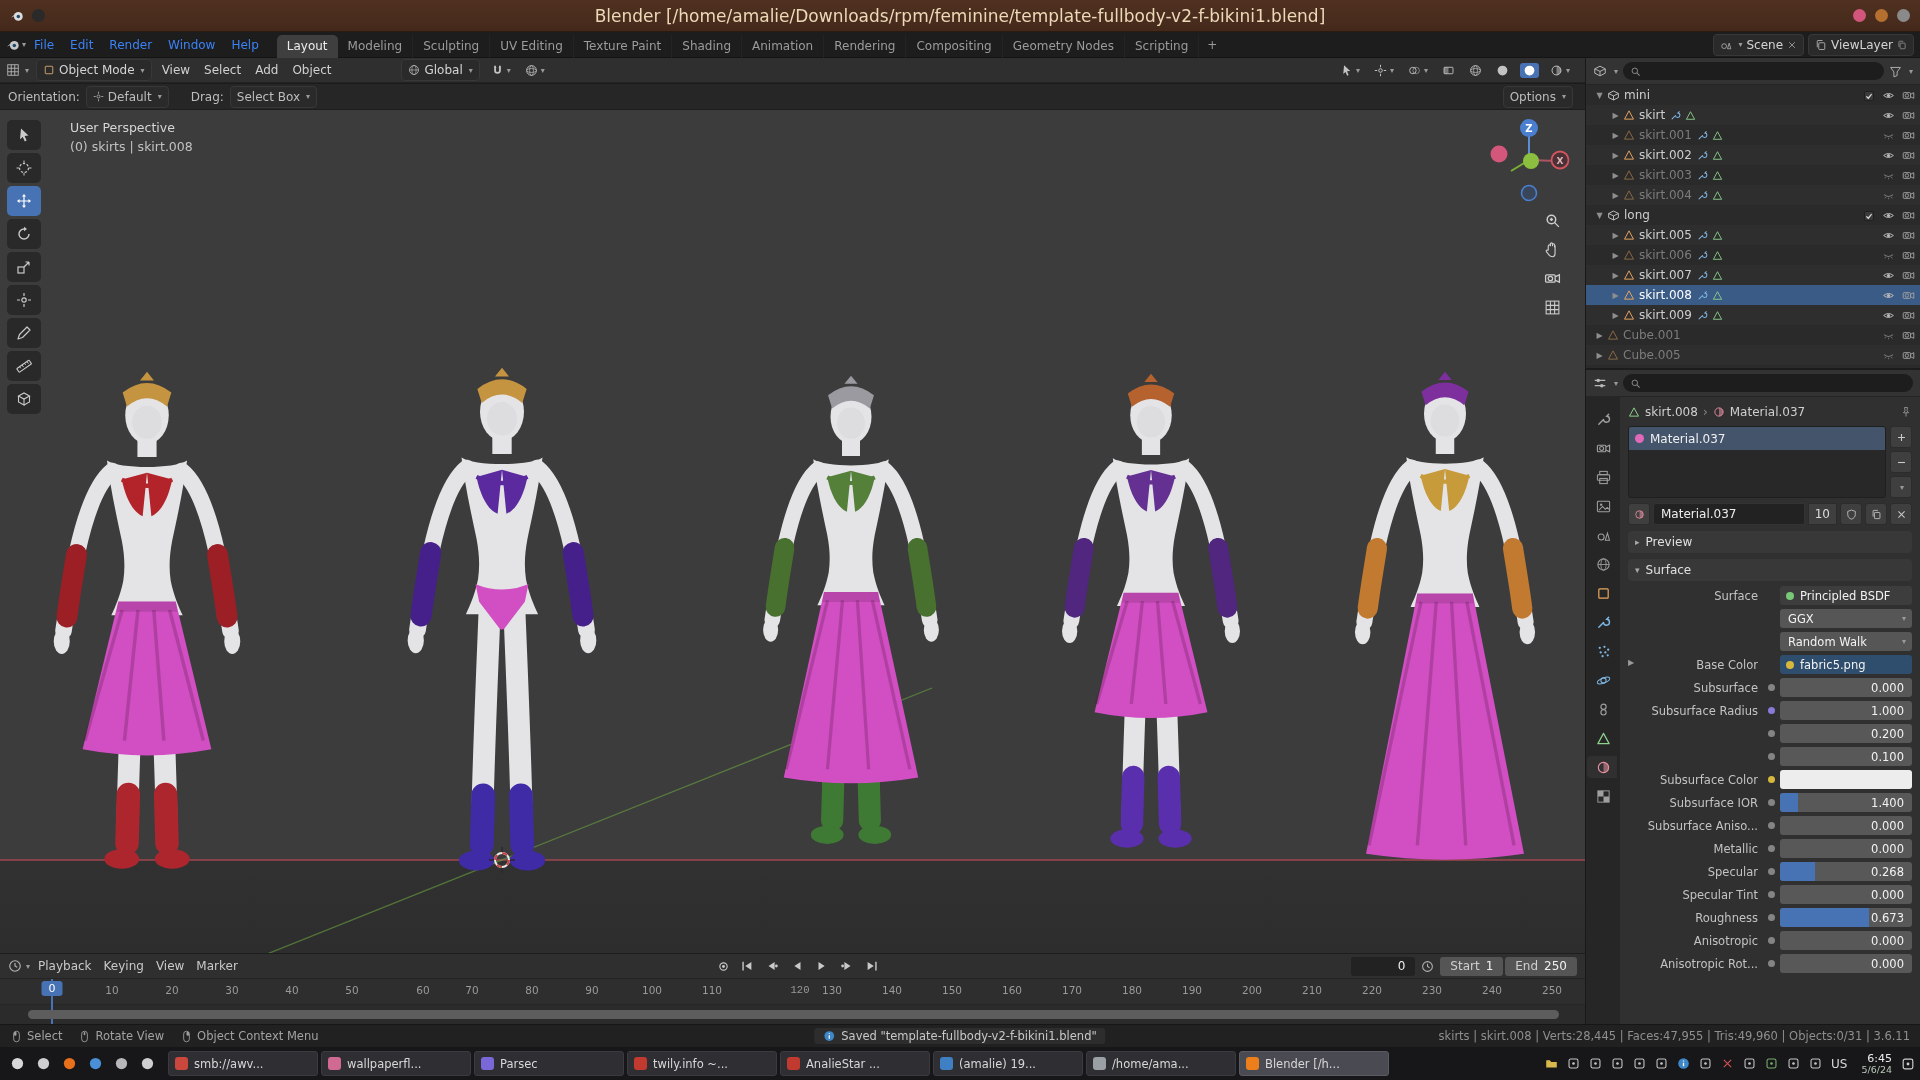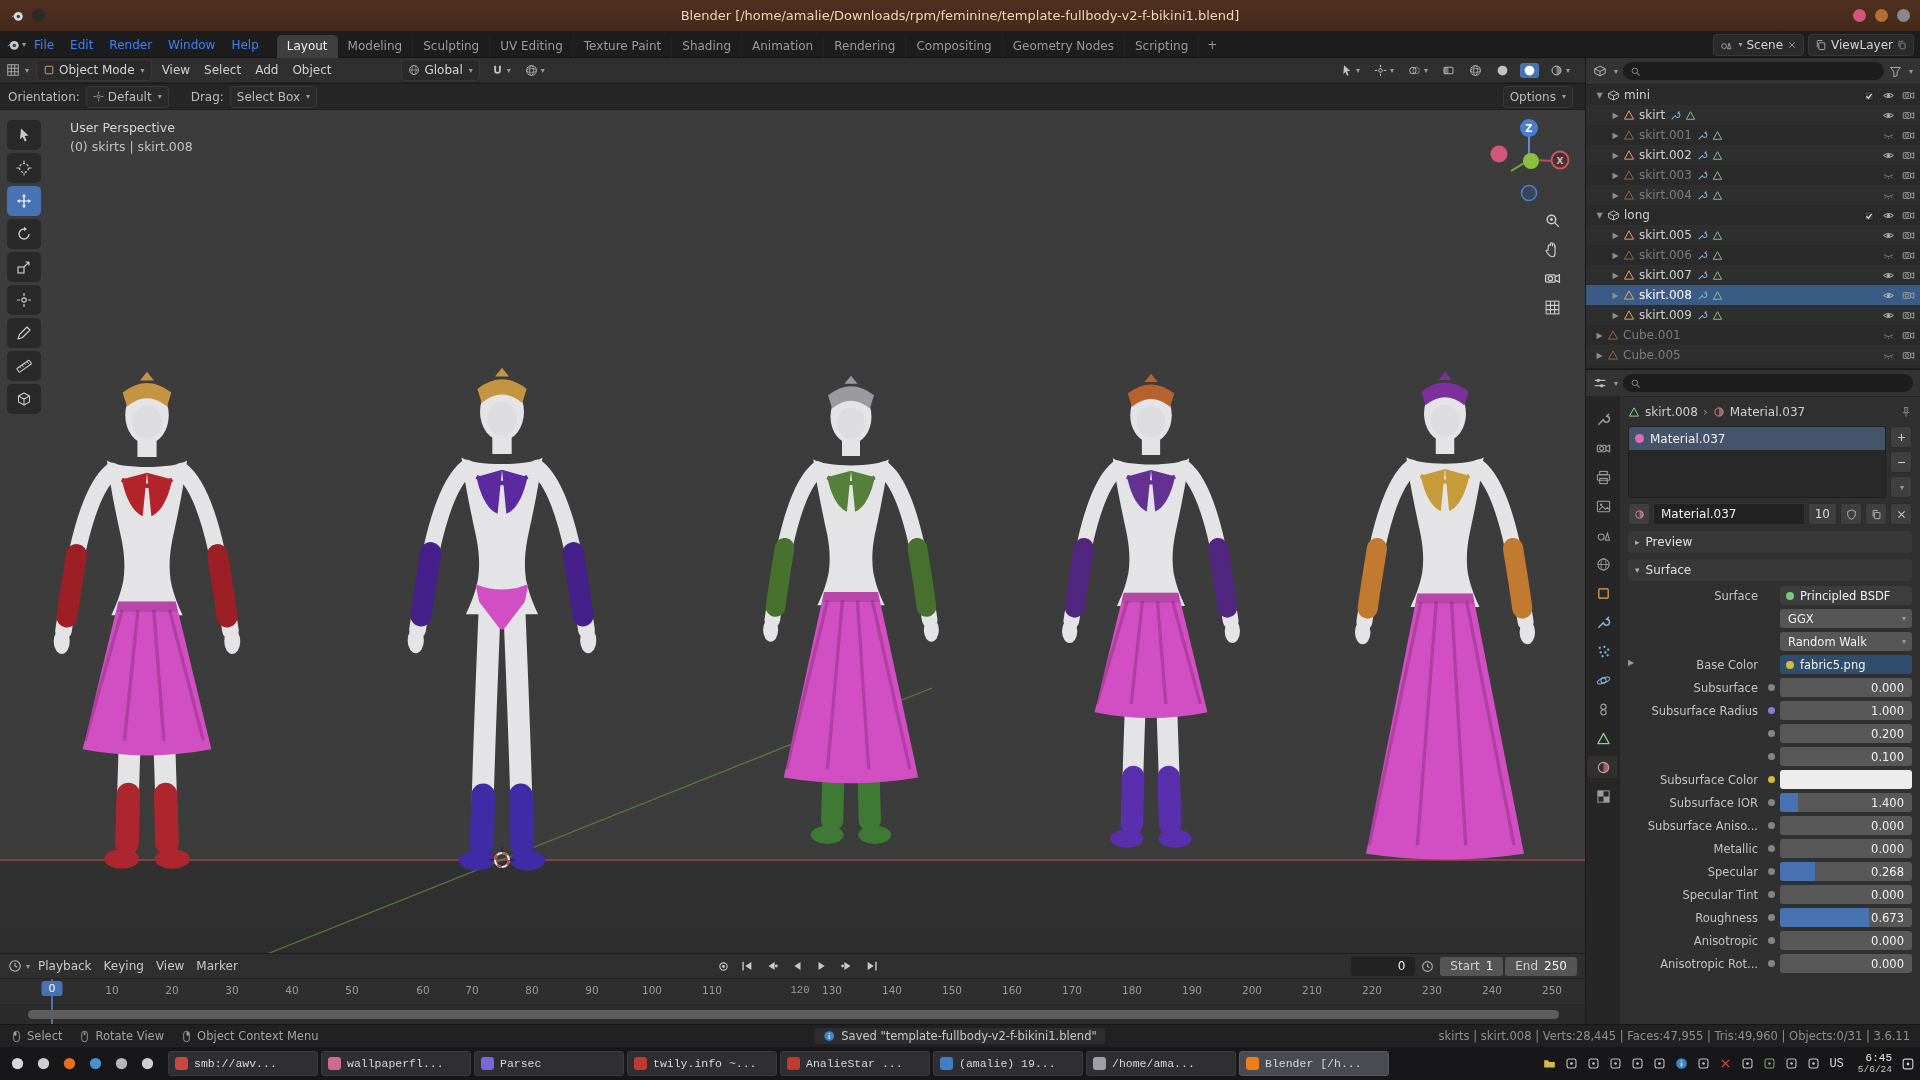--- a/index.html
+++ b/index.html
@@ -3,21 +3,21 @@
 <meta charset="utf-8">
 <style>
   html,body{margin:0;padding:0;}
   body{width:1920px;height:1080px;overflow:hidden;position:relative;background:#1b1b1b;
        font-family:"DejaVu Sans",sans-serif;font-size:12px;color:#d4d4d4;}
   svg.ic{width:14px;height:14px;display:inline-block;vertical-align:middle;flex:none;}
   .chev{font-size:8px;color:#9a9a9a;margin-left:2px;}
   
   #titlebar{position:absolute;left:0;top:0;width:1920px;height:32px;background:linear-gradient(#503120,#44291b);
             display:flex;align-items:center;padding:0 10px;box-sizing:border-box;border-bottom:1px solid #2a1a10;}
-  #titlebar .tb-title{position:absolute;left:0;right:0;text-align:center;color:#ecd9b8;font-size:13px;pointer-events:none;}
+  #titlebar .tb-title{position:absolute;left:0;right:0;text-align:center;color:#ecd9b8;font-size:17px;pointer-events:none;}
   .wc{width:13px;height:13px;border-radius:50%;margin-left:9px;display:inline-block;}
   #titlebar .tb-right{margin-left:auto;display:flex;align-items:center;z-index:2;}
   
   #topbar{position:absolute;left:0;top:32px;width:1920px;height:26px;background:#1d1d1d;display:flex;align-items:center;
           padding:0 6px;box-sizing:border-box;border-bottom:1px solid #141414;}
   .menu-item{padding:3px 8px;border-radius:4px;color:#3b82f6;}
   #ws-tabs{display:flex;align-items:flex-end;margin-left:10px;height:26px;}
   .ws-tab{padding:4px 10px 5px;color:#9b9b9b;font-size:12px;border-right:1px solid #242424;}
   .ws-tab.active{background:#3f3f3f;color:#ececec;border-radius:5px 5px 0 0;border-right:none;}
   .ws-add{padding:3px 8px;color:#9b9b9b;}
@@ -115,21 +115,21 @@
   .in-dot.green{background:#79c879;}
   
   #statusbar{position:absolute;left:0;top:1024px;width:1920px;height:23px;background:#212121;border-top:1px solid #161616;
              display:flex;align-items:center;padding:0 10px;box-sizing:border-box;color:#9b9b9b;font-size:11.5px;}
   .hint{display:flex;align-items:center;gap:4px;margin-right:16px;color:#a2a2a2;}
   #sb-msg{position:absolute;left:50%;transform:translateX(-50%);background:#2d2d2d;border-radius:3px;padding:1px 9px;
           display:flex;align-items:center;gap:6px;color:#cscsc;color:#c8c8c8;}
   #sb-stats{margin-left:auto;color:#8f8f8f;}
   
   #taskbar{position:absolute;left:0;top:1047px;width:1920px;height:33px;background:#17171a;display:flex;align-items:center;
-           padding:0 5px;box-sizing:border-box;gap:3px;font-family:Liberation Mono, monospace;}
+           padding:0 5px;box-sizing:border-box;gap:3px;}
   .launcher{width:24px;height:26px;display:flex;align-items:center;justify-content:center;border-radius:3px;}
   .task{width:150px;height:25px;background:#2e2e33;border:1px solid #3a3a40;border-radius:3px;display:flex;align-items:center;
         gap:6px;padding:0 6px;box-sizing:border-box;color:#d8d8d8;font-size:11.5px;}
   .task.active{background:#4a4a52;border-color:#5a5a62;}
   .task .t-ico{width:13px;height:13px;border-radius:3px;flex:none;}
   .task .t-lab{white-space:nowrap;overflow:hidden;}
   #tb-tray{margin-left:auto;display:flex;align-items:center;gap:6px;}
   .tray-ic{width:16px;height:16px;display:flex;align-items:center;justify-content:center;}
   #kb-layout{color:#d8d8d8;padding:0 5px;}
   #clock{text-align:right;line-height:11px;padding:0 6px;}

